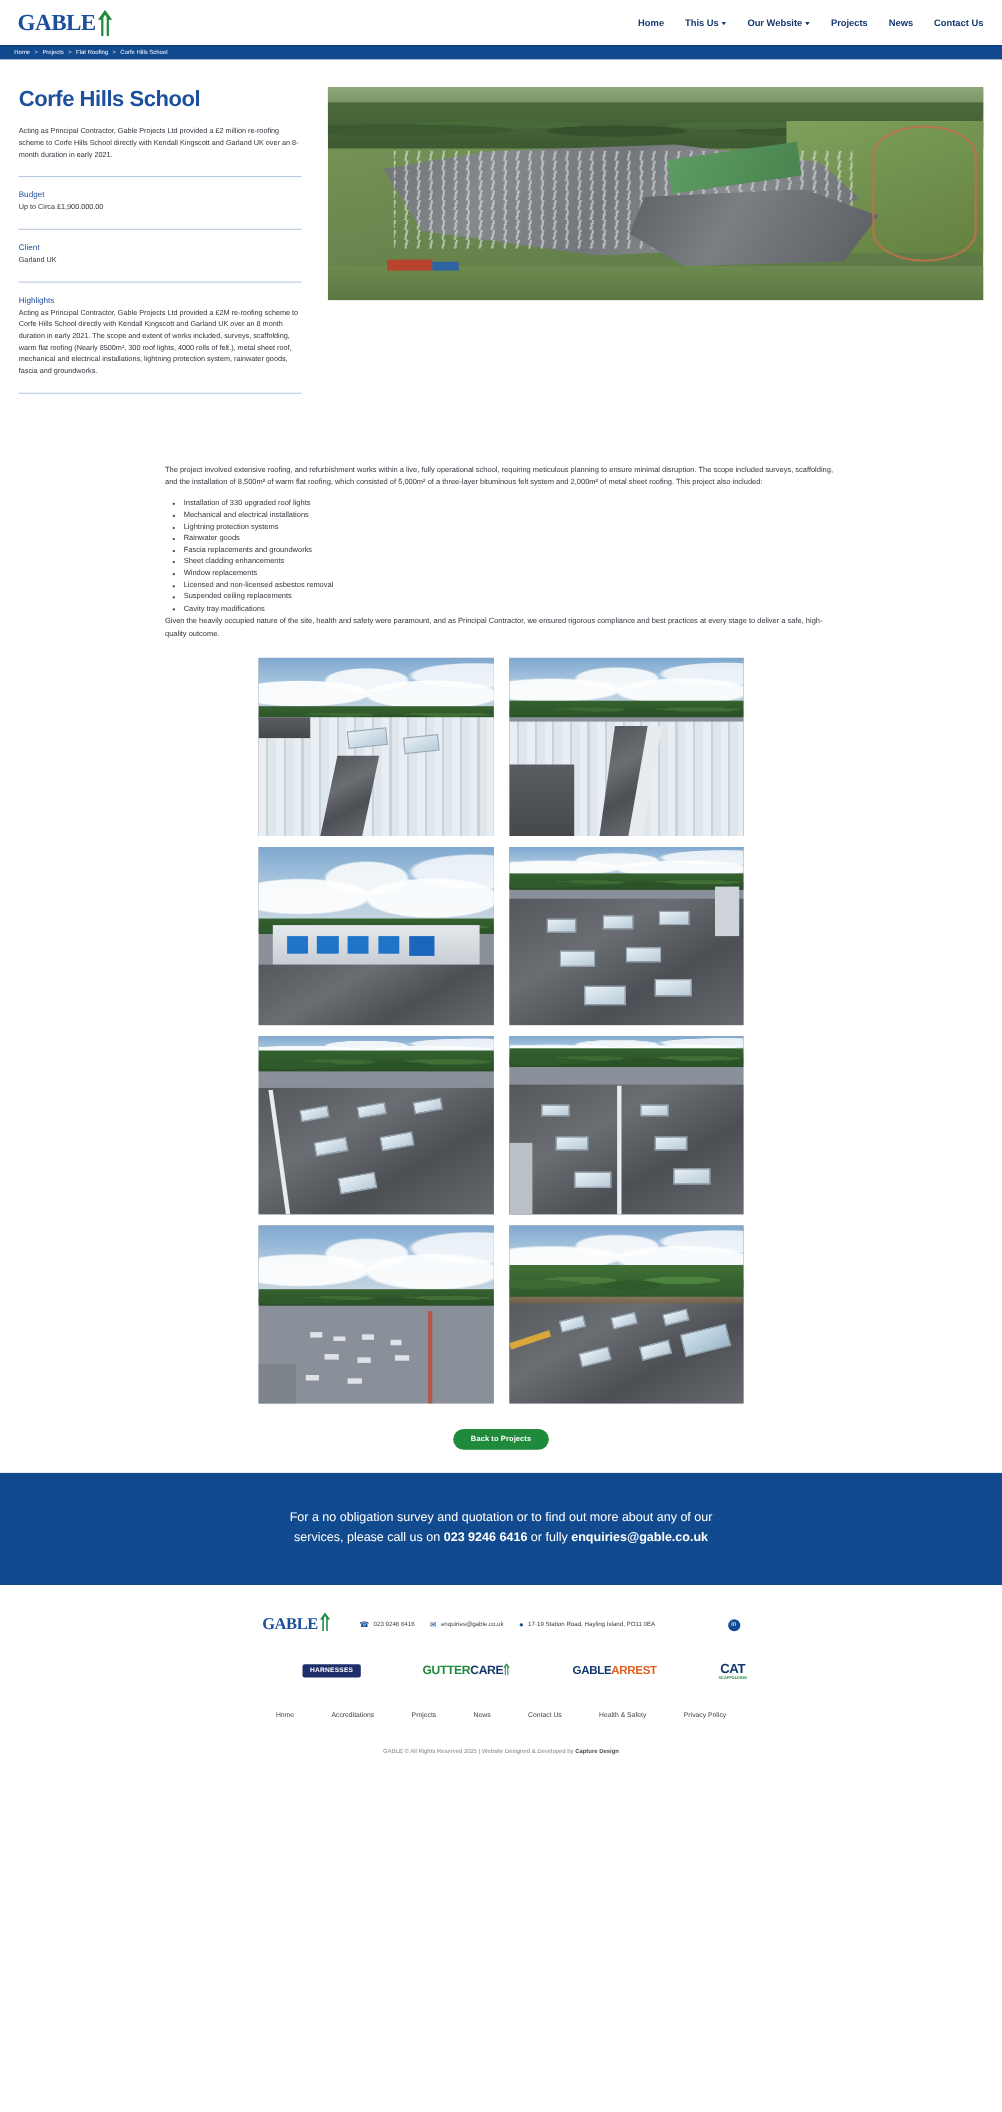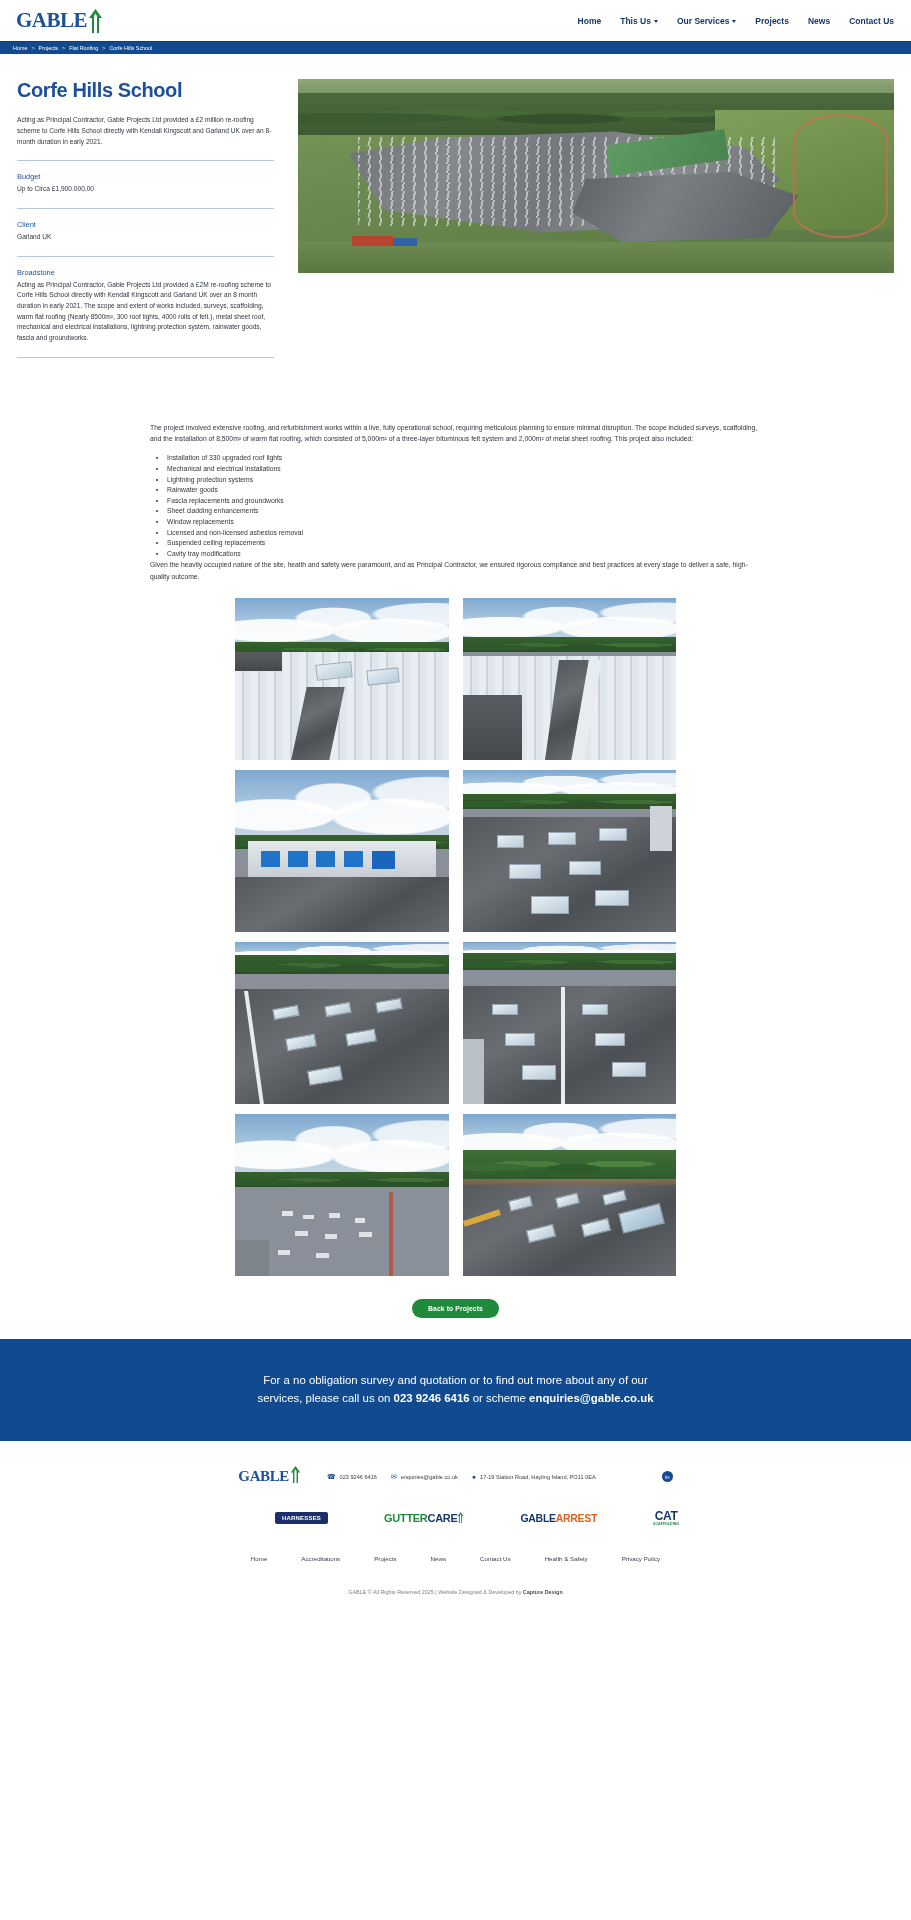--- a/index.html
+++ b/index.html
@@ -329,21 +329,21 @@
   </div>
   <nav class="main-nav">
     <a class="nav-item">
         <span>Home</span>
       </a>
     <a class="nav-item">
         <span>This Us</span>
         <i class="caret"></i>
       </a>
     <a class="nav-item">
-        <span>Our Services</span>
+        <span>Our Website</span>
         <i class="caret"></i>
       </a>
     <a class="nav-item">
         <span>Projects</span>
       </a>
     <a class="nav-item">
         <span>News</span>
       </a>
     <a class="nav-item">
         <span>Contact Us</span>
@@ -370,21 +370,21 @@
 
     <div class="rule"></div>
     <div class="field-label">Budget</div>
     <div class="field-value">Up to Circa £1,900.000.00</div>
 
     <div class="rule"></div>
     <div class="field-label">Client</div>
     <div class="field-value">Garland UK</div>
 
     <div class="rule"></div>
-    <div class="field-label">Broadstone</div>
+    <div class="field-label">Highlights</div>
     <div class="highlights-body">Acting as Principal Contractor, Gable Projects Ltd provided a £2M re-roofing scheme to Corfe Hills School directly with Kendall Kingscott and Garland UK over an 8 month duration in early 2021. The scope and extent of works included, surveys, scaffolding, warm flat roofing (Nearly 8500m², 300 roof lights, 4000 rolls of felt.), metal sheet roof, mechanical and electrical installations, lightning protection system, rainwater goods, fascia and groundworks.</div>
     <div class="rule"></div>
   </div>
 
   <div class="intro-right">
     <div class="hero-photo">
       <div class="sky"></div>
       <div class="trees"></div>
       <div class="field-r"></div>
       <div class="field-b"></div>
@@ -542,21 +542,21 @@
   </div>
 
   <div class="back-row">
     <button class="back-btn">Back to Projects</button>
   </div>
 </section>
 
 <section class="cta">
   <div class="cta-text">
     <span>For a no obligation survey and quotation or to find out more about any of our</span><br>
-    <span>services, please call us on </span><strong>023 9246 6416</strong><span> or scheme </span><strong>enquiries@gable.co.uk</strong>
+    <span>services, please call us on </span><strong>023 9246 6416</strong><span> or fully </span><strong>enquiries@gable.co.uk</strong>
   </div>
 </section>
 
 <footer class="footer">
   <div class="footer-top">
     <div class="f-logo">
       <span class="f-logo-text">GABLE</span>
       <span>
         <svg width="11" height="17" viewBox="0 0 15 24">
           <path d="M7.5 0 L14 9 L11 9 L11 24 L9 24 L9 7 L7.5 4.5 L6 7 L6 24 L4 24 L4 9 L1 9 Z" fill="#1f8a3c"></path>

